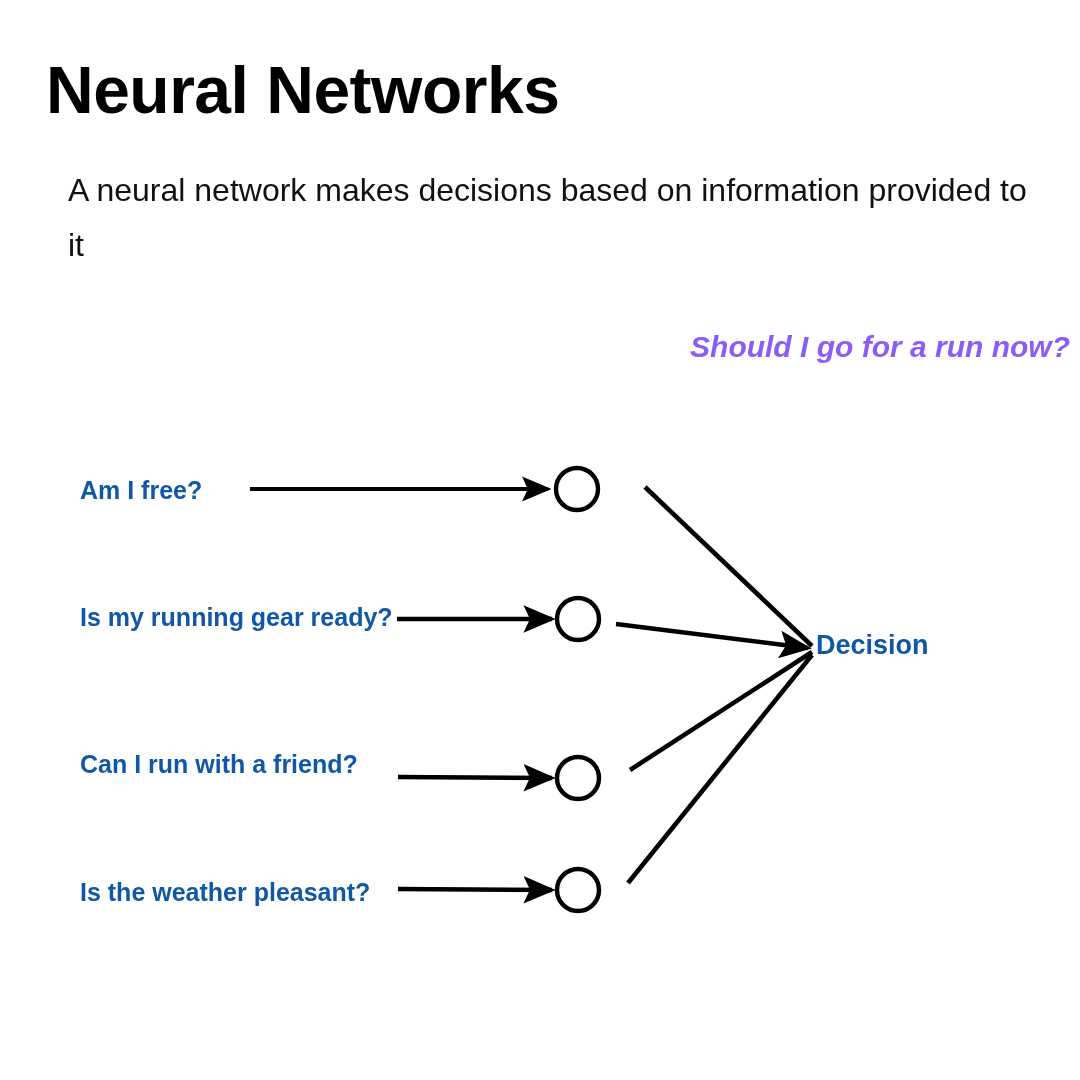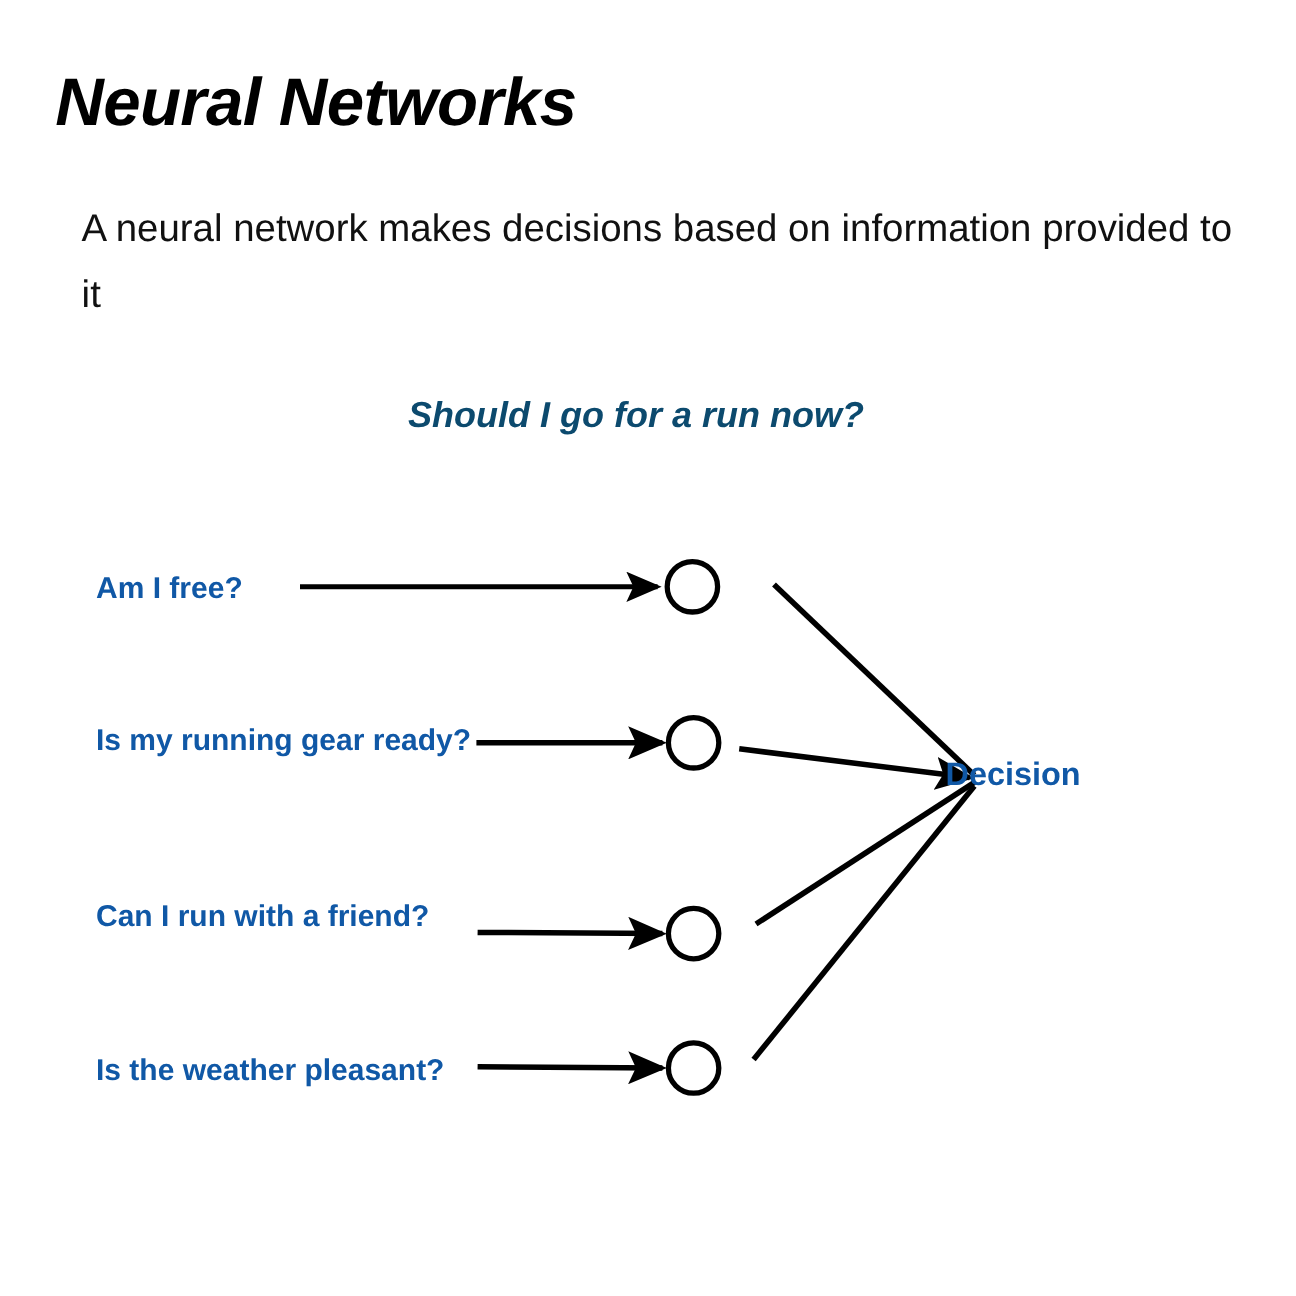--- a/index.html
+++ b/index.html
@@ -21,27 +21,26 @@
     inset: 0;
     background: #ffffff;
   }
 
   
   .title {
     position: absolute;
     left: 46px;
     top: 56px;
     font-family: "Liberation Sans", sans-serif;
-    font-size: 56px;
+    font-size: 66px;
     font-weight: bold;
     color: #000000;
     letter-spacing: -0.5px;
     line-height: 1.05;
     white-space: nowrap;
-    font-style: italic;
   }
 
   
   .subtitle {
     position: absolute;
     left: 56px;
     top: 163px;
     width: 960px;
     font-size: 32px;
     font-weight: normal;
@@ -49,25 +48,25 @@
     line-height: 55px;
     margin-left: 12px;
   }
 
   
   .diagram-heading {
     position: absolute;
     left: 0;
     right: 0;
     top: 330px;
-    text-align: center;
+    text-align: right;
     font-size: 30px;
     font-weight: bold;
     font-style: italic;
-    color: #0c4a6e;
+    color: #8b5cf6;
   }
   .diagram-heading .inner {
     display: inline-block;
     transform: translateX(-10px);
   }
 
   
   .diagram {
     position: absolute;
     left: 0;
@@ -90,21 +89,21 @@
     line-height: 45px;
     width: 320px;
   }
   .input-label.l1 { left: 80px; top: 468px; }
   .input-label.l2 { left: 80px; top: 595px; }
   .input-label.l3 { left: 80px; top: 742px; }
   .input-label.l4 { left: 80px; top: 870px; }
 
   .output-label {
     position: absolute;
-    left: 788px;
+    left: 816px;
     top: 630px;
     font-size: 27px;
     font-weight: bold;
     color: #1058A6;
     white-space: nowrap;
     text-align: right;
   }
 </style>
 </head>
 <body>

